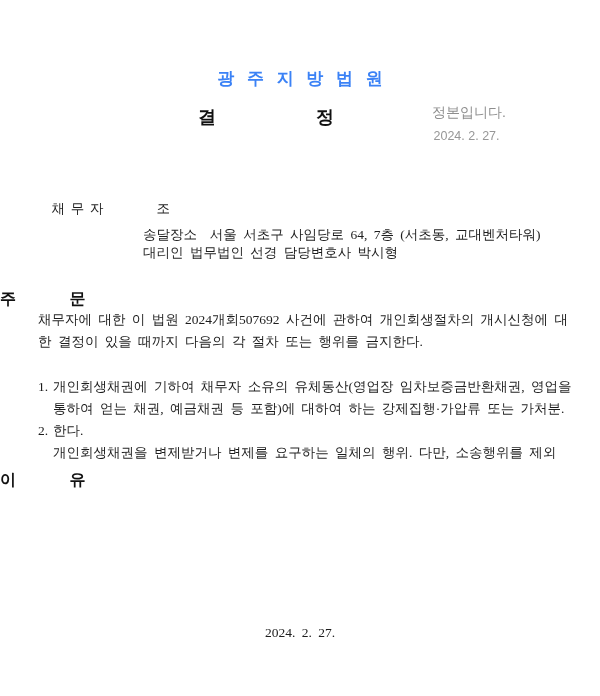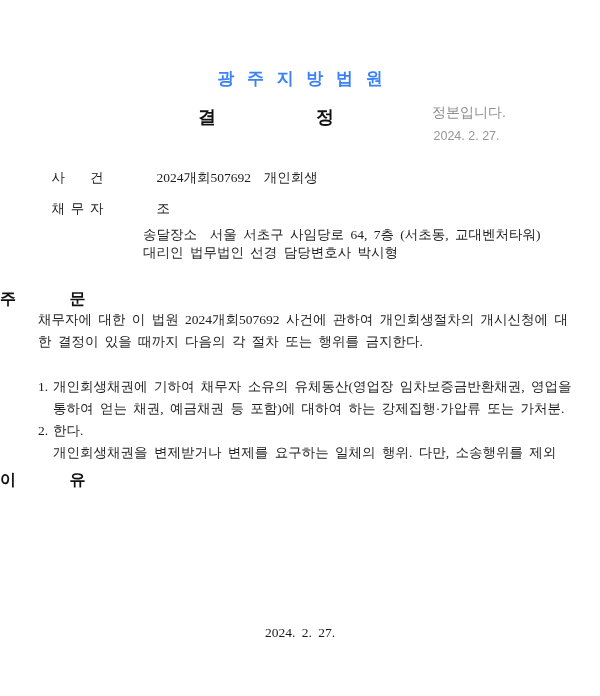--- a/index.html
+++ b/index.html
@@ -82,23 +82,20 @@
 
   <div class="court-name gothic">광 주 지 방 법 원</div>
 
   <div class="doc-type gothic">결 정</div>
 
   <div class="stamp gothic">
     <div class="stamp-text">정본입니다.</div>
     <div class="stamp-date">2024. 2. 27.</div>
   </div>
 
-  <div class="case-row case-row-1">
-    <span class="case-label">사 건</span><span class="case-value">2024개회507692  개인회생</span>
-  </div>
 
   <div class="case-row case-row-2">
     <span class="case-label">채 무 자</span><span class="case-value">조</span>
   </div>
 
   <div class="detail-row detail-row-1">송달장소  서울 서초구 사임당로 64, 7층 (서초동, 교대벤처타워)</div>
 
   <div class="detail-row detail-row-2">대리인 법무법인 선경 담당변호사 박시형</div>
 
   <div class="section-heading heading-order gothic">주 문</div>

